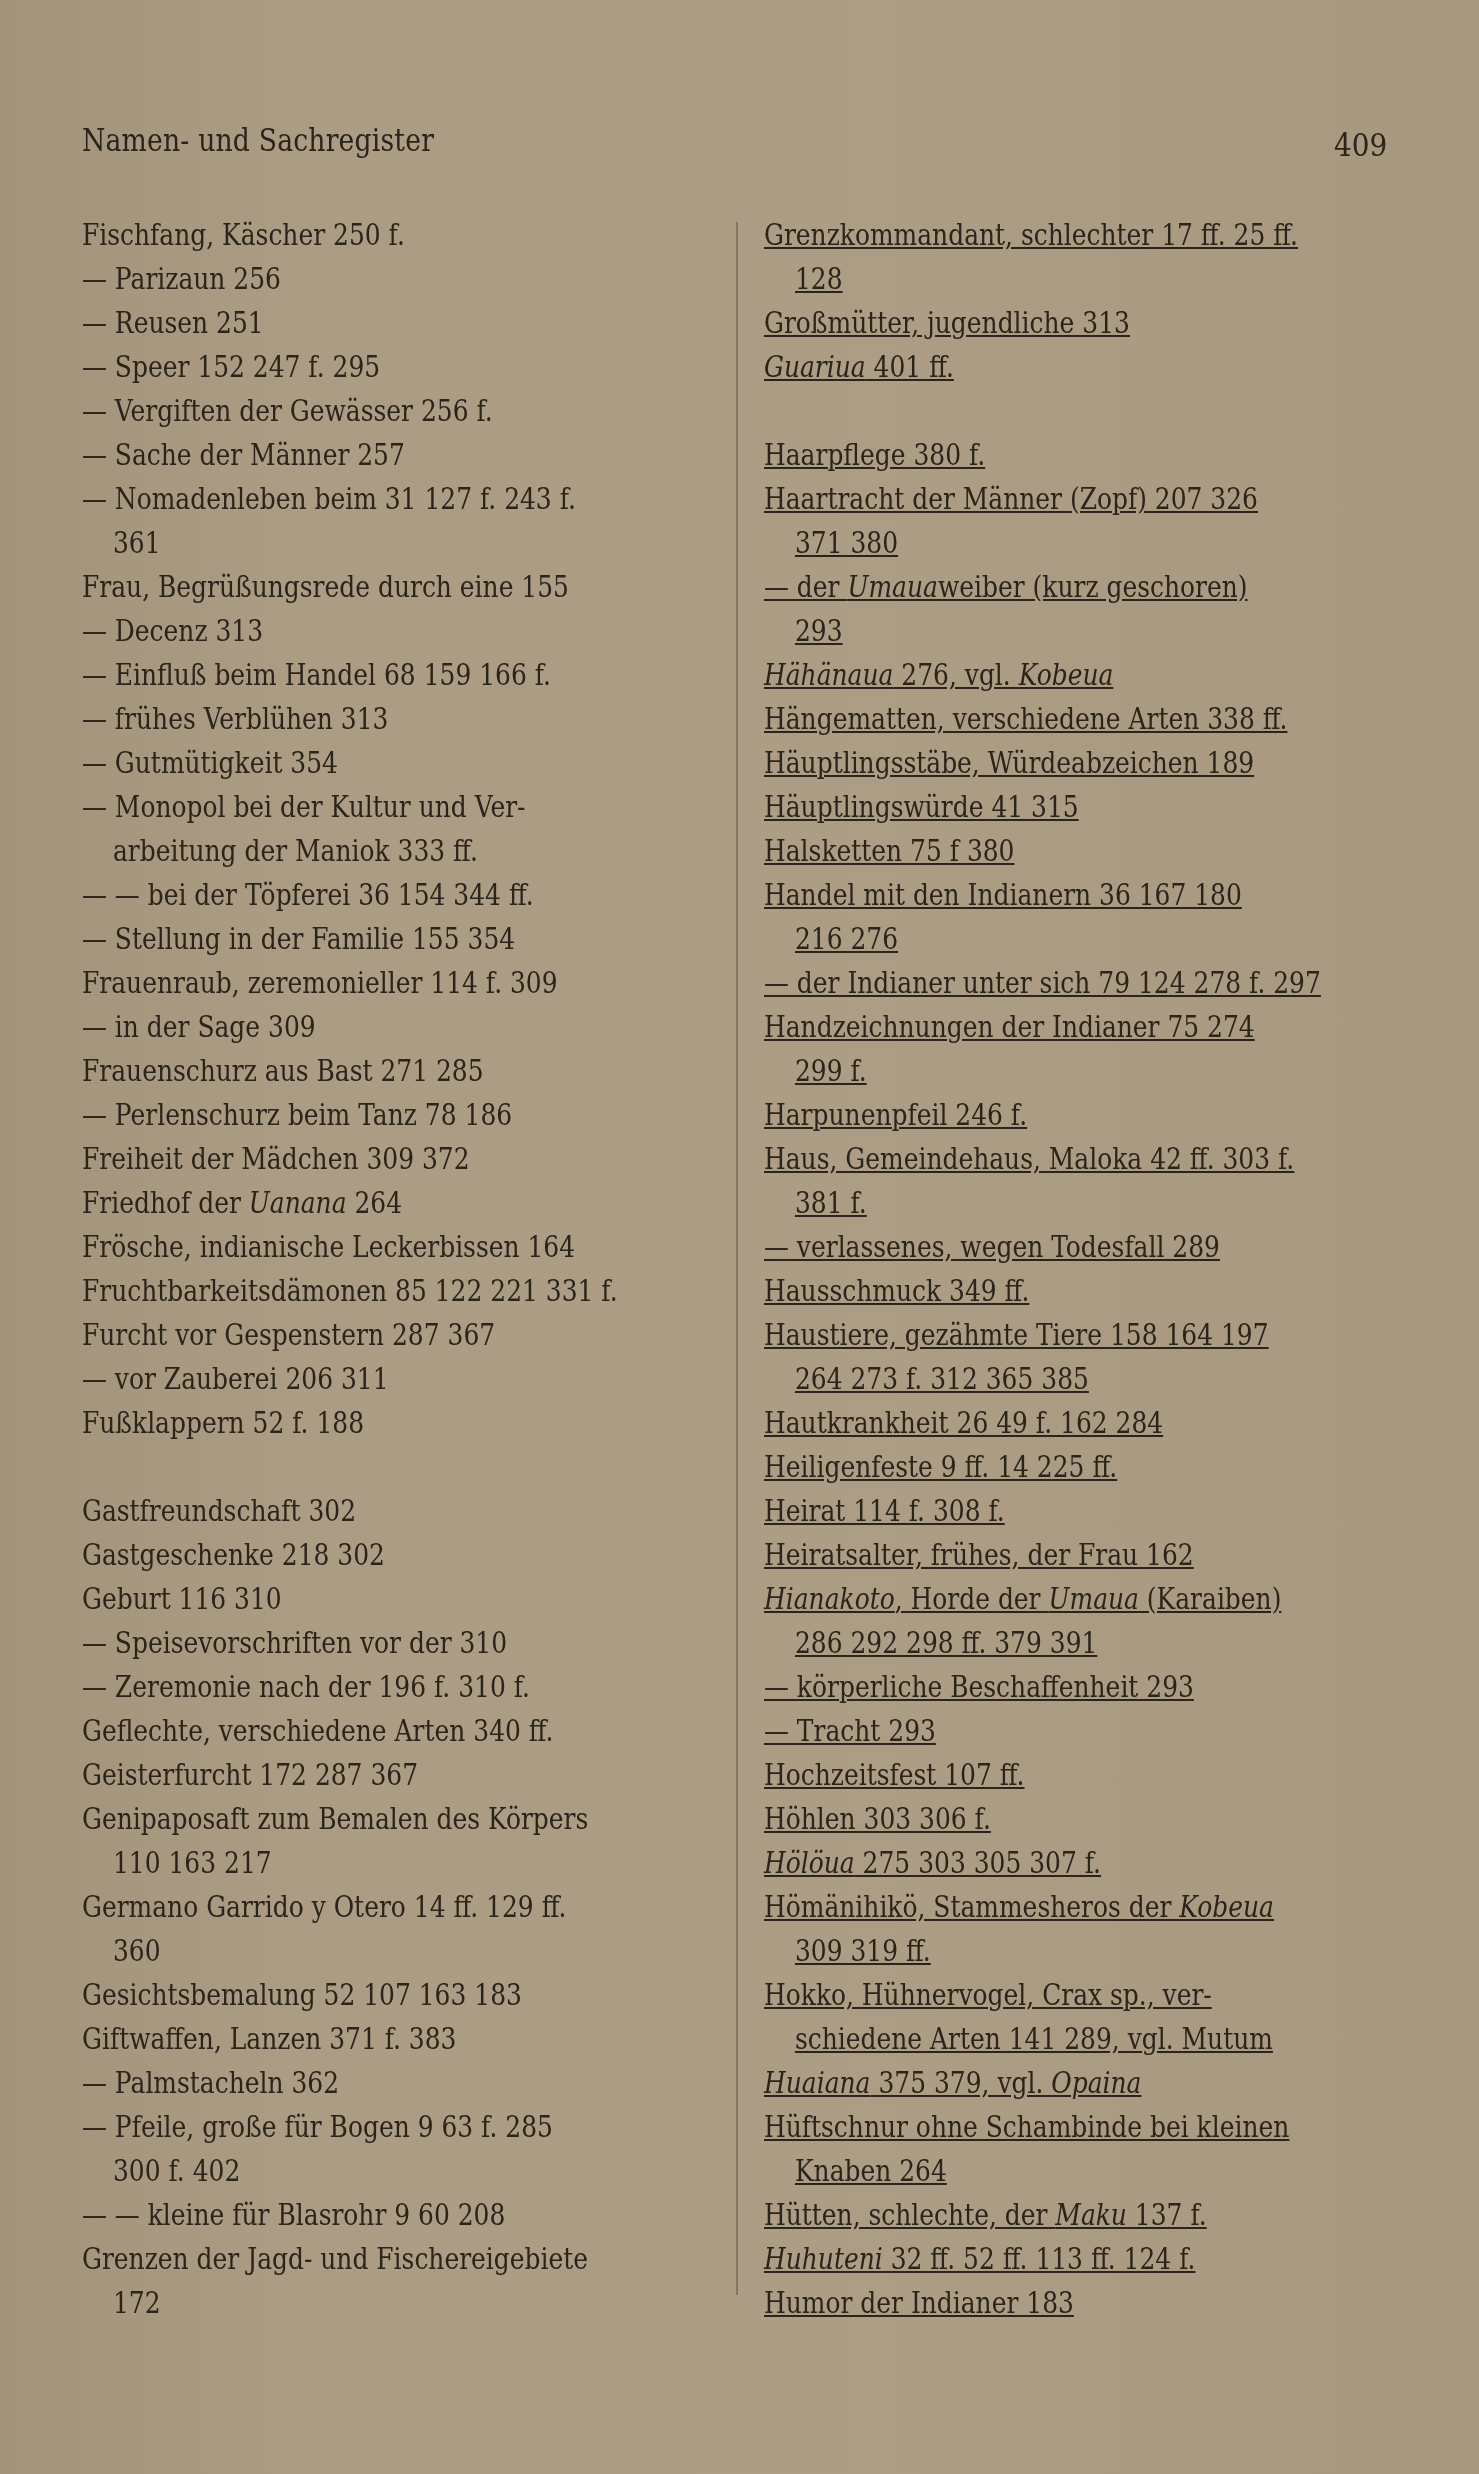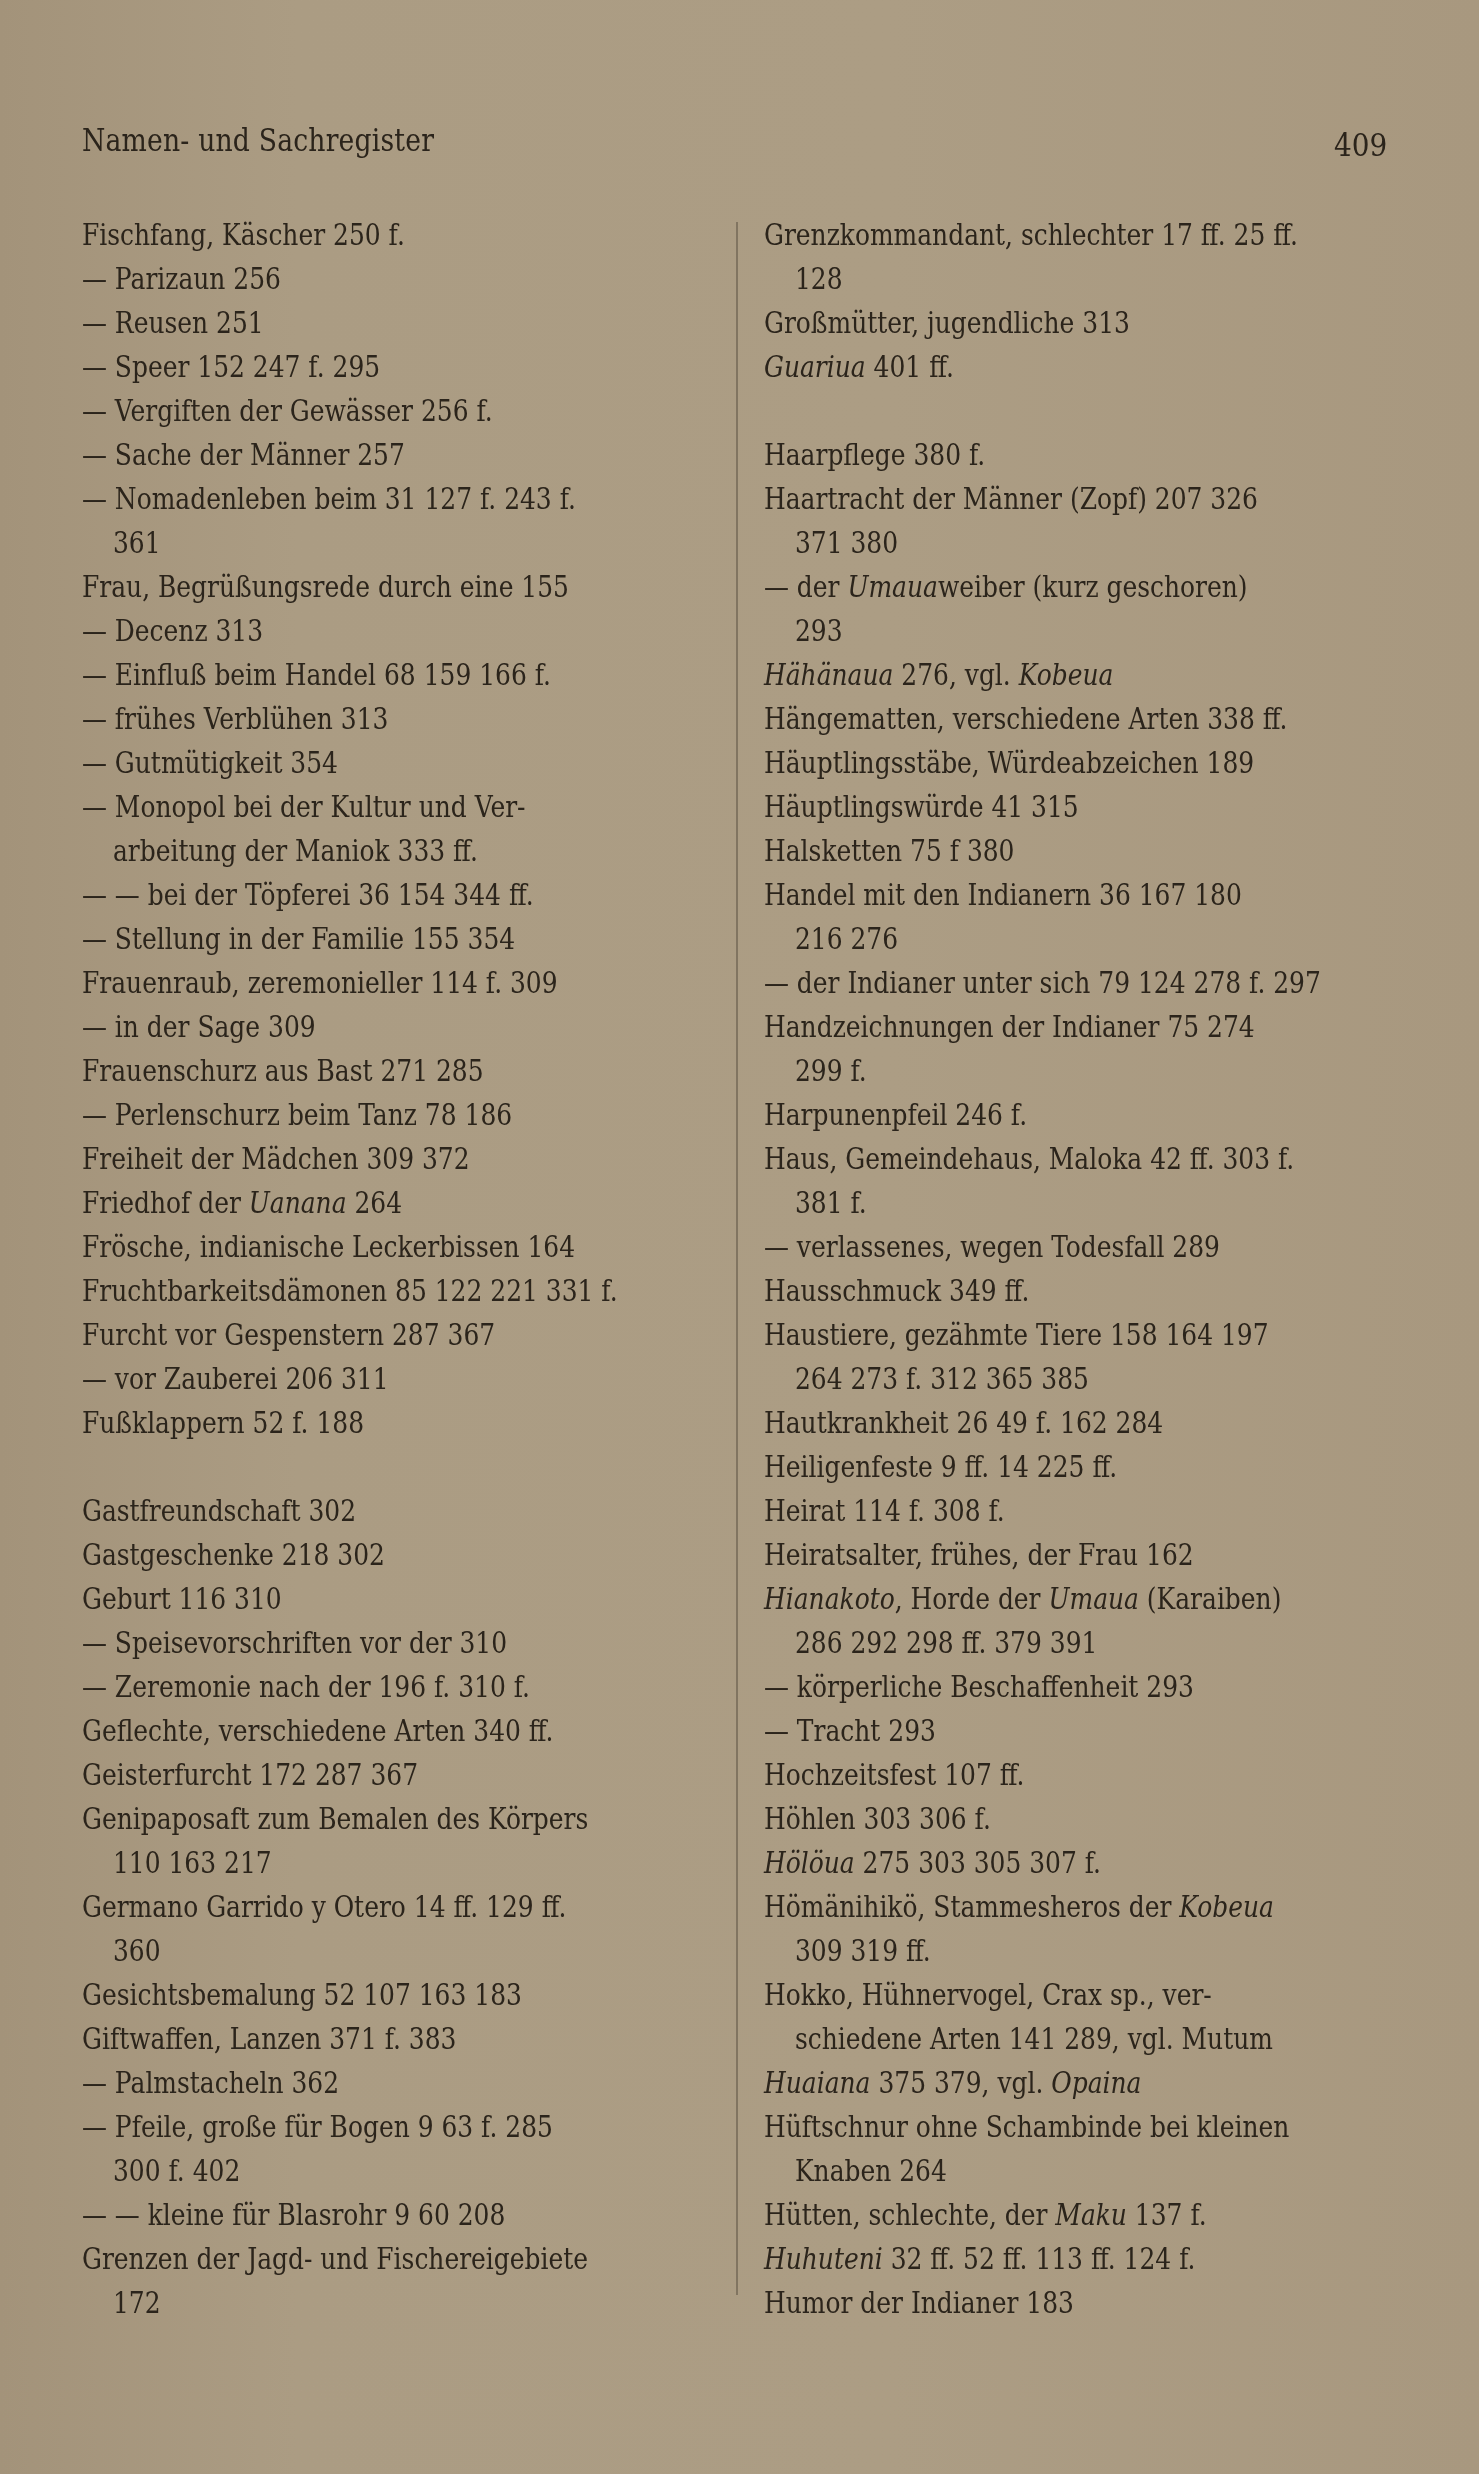--- a/index.html
+++ b/index.html
@@ -9,21 +9,21 @@
     background-image: linear-gradient(90deg, #a3937a 0%, #ab9c83 20%, #ac9d84 60%, #a8987f 100%);
     font-family: "DejaVu Serif", "Liberation Serif", serif;
     color: #2b241b;
     position: relative;
   }
   .page { position: absolute; left: 0; top: 15px; width: 1479px; height: 2475px; }
   .running-head { position: absolute; top: 107px; left: 82px; font-size: 31px; letter-spacing: 0.2px; transform: scaleX(0.86); transform-origin: left center; }
   .page-number { position: absolute; top: 112px; right: 92px; font-size: 31px; transform: scaleX(0.9); transform-origin: right center; }
   .col { position: absolute; top: 198px; width: 632px; }
   .col-left { left: 82px; }
-  .col-right { left: 764px; width: 632px; }
+  .col-right { left: 764px; width: 632px; text-decoration: underline; }
   .divider { position: absolute; left: 736px; top: 207px; width: 1.9px; height: 2073px; background: #6f6452; opacity: 0.7; }
   .line { height: 44px; line-height: 44px; font-size: 29px; white-space: nowrap; transform: scaleX(0.86); transform-origin: left center; }
   .line.indent { padding-left: 36px; }
   i, .it { font-style: italic; }
 </style>
 </head>
 <body>
 
 <div class="page">
   <div class="running-head">Namen- und Sachregister</div>

